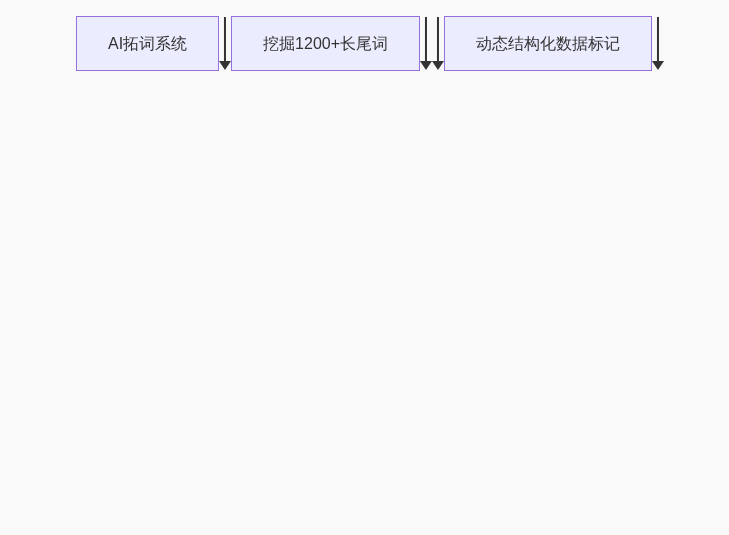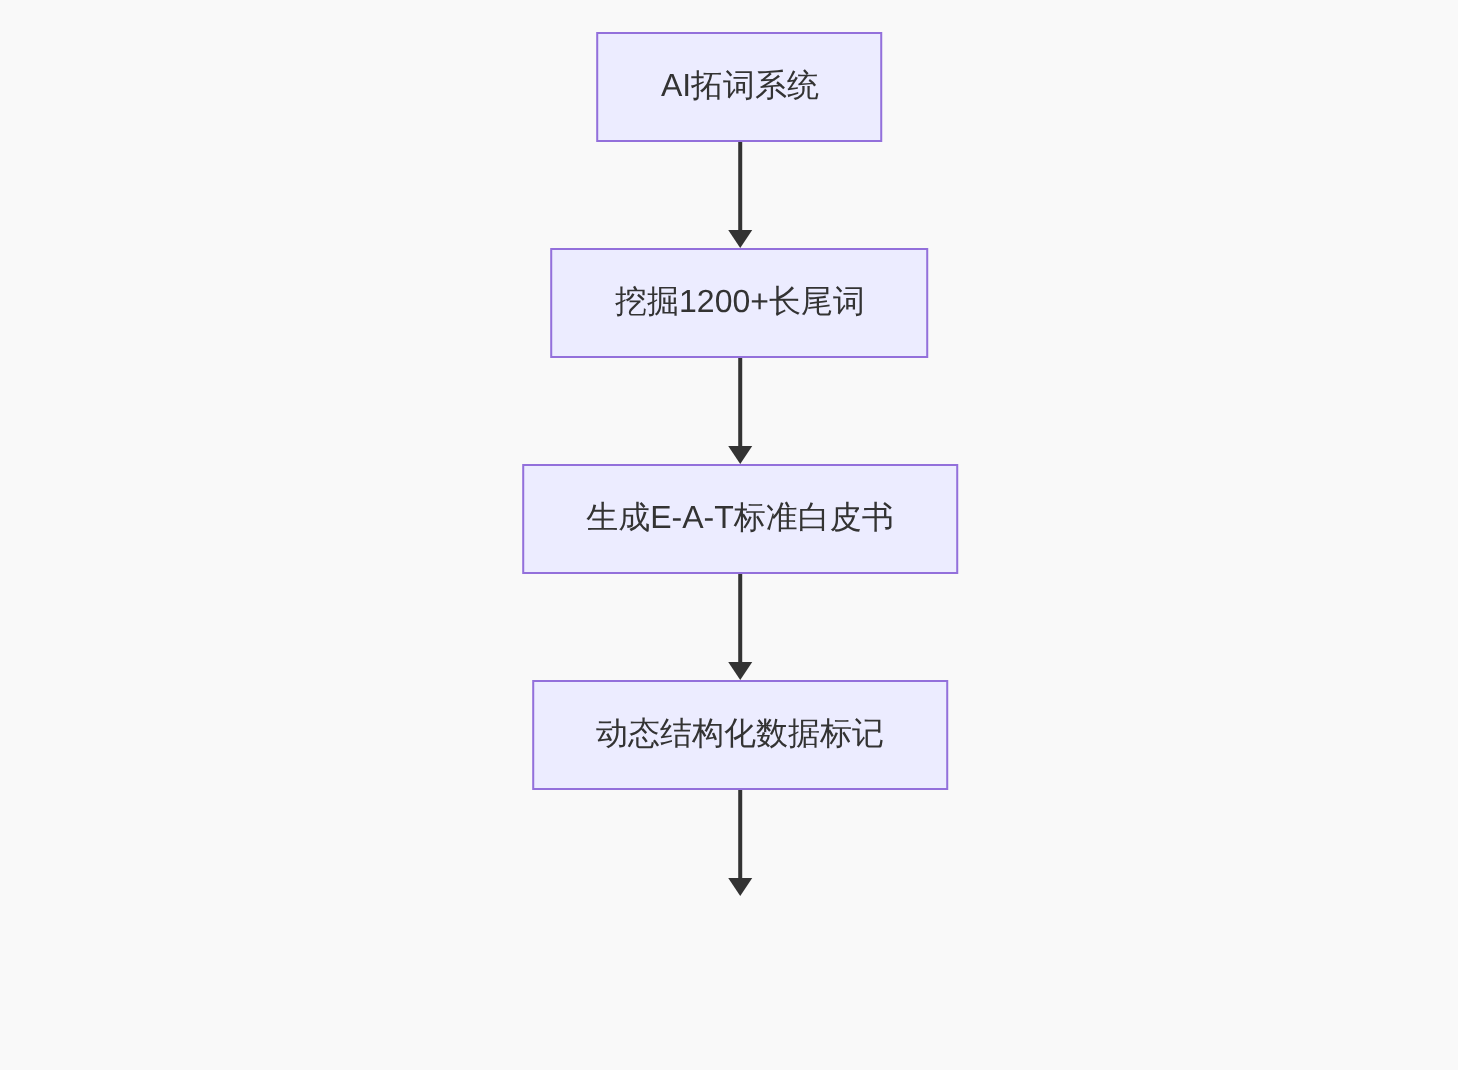--- a/index.html
+++ b/index.html
@@ -16,21 +16,21 @@
     background: var(--page-bg);
     font-family: "Liberation Sans", "DejaVu Sans", sans-serif;
     overflow: hidden;
   }
   .canvas {
     position: absolute;
     left: 370px;
     top: 16px;
     transform: translateX(-50%);
     display: flex;
-    flex-direction: column;
+    flex-direction: row;
     align-items: center;
   }
   .node {
     background: var(--node-fill);
     border: 1px solid var(--node-border);
     color: var(--node-text);
     font-size: 16px;
     line-height: 22px;
     padding: 16px 31px;
     height: 55px;
@@ -75,23 +75,20 @@
 
   <div class="node">
     <span>挖掘1200+长尾词</span>
   </div>
 
   <div class="edge">
     <div class="line"></div>
     <div class="head"></div>
   </div>
 
-  <div class="node">
-    <span>生成E-A-T标准白皮书</span>
-  </div>
 
   <div class="edge">
     <div class="line"></div>
     <div class="head"></div>
   </div>
 
   <div class="node">
     <span>动态结构化数据标记</span>
   </div>
 

